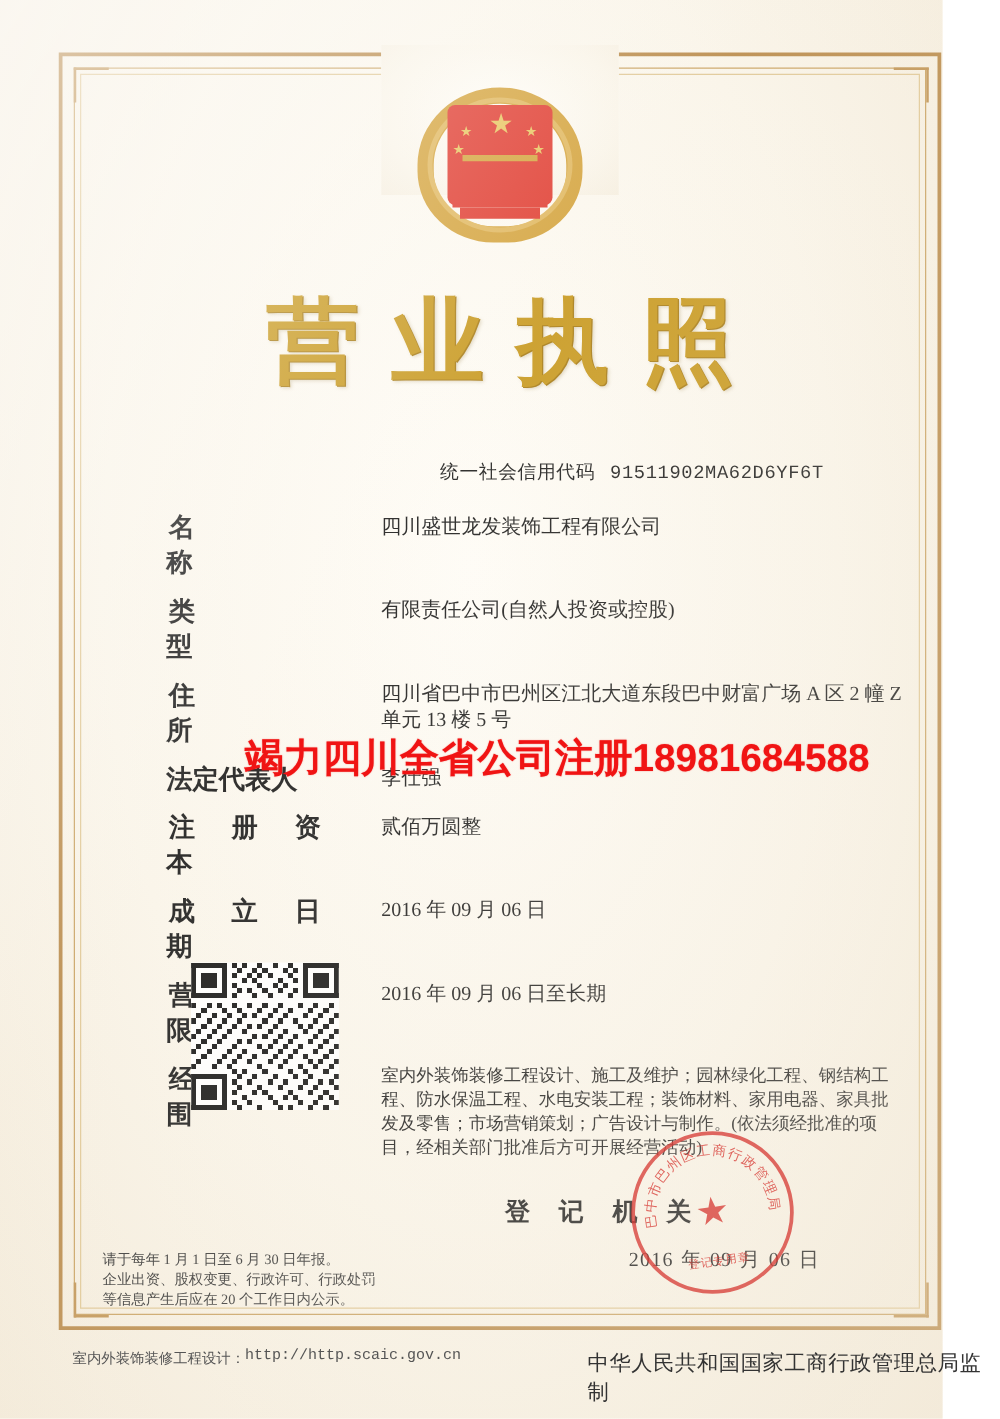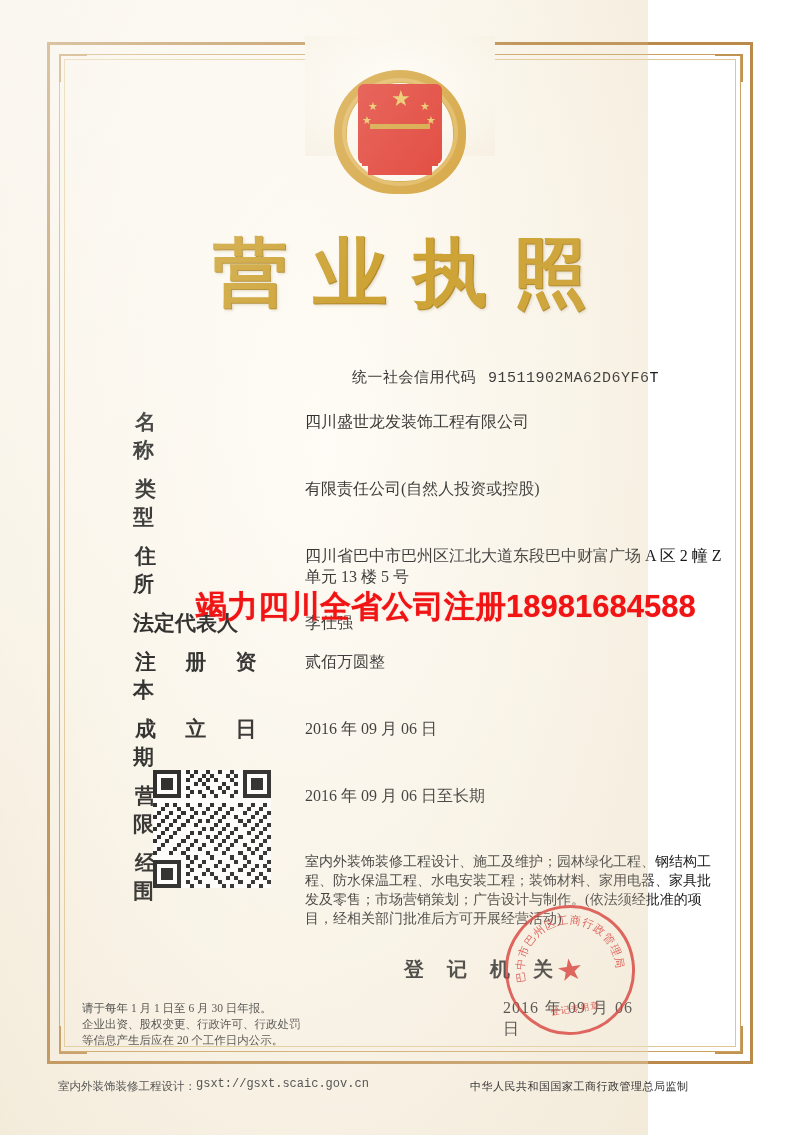--- a/index.html
+++ b/index.html
@@ -12,21 +12,21 @@
     height: 1135px;
     font-family: "Liberation Serif", "DejaVu Serif", serif;
     overflow: hidden;
     position: relative;
   }
 
   
   .page {
     position: absolute;
     left: 0; top: 0;
-    width: 648px; height: 1135px;
+    width: 754px; height: 1135px;
     background: #fdfaf4;
     background-image:
       radial-gradient(ellipse at 50% 40%, #fffdf8 0%, #faf5ea 55%, #f3ead9 100%);
   }
   .paper-tint {
     position: absolute;
     left: 0; top: 0; right: 0; bottom: 0;
     background: linear-gradient(125deg, rgba(255,255,255,0.55) 0%, rgba(250,245,233,0.1) 40%, rgba(243,235,219,0.35) 100%);
     pointer-events: none;
   }
@@ -303,21 +303,21 @@
   .footer-url {
     position: absolute;
     left: 196px; top: 1077px;
     font-size: 12px;
     font-family: "Liberation Mono", "DejaVu Sans Mono", monospace;
     color: #555555;
   }
   .footer-right {
     position: absolute;
     left: 470px; top: 1079px;
-    font-size: 11px;
+    font-size: 17px;
     color: #333333;
     letter-spacing: 0.5px;
   }
 </style>
 </head>
 <body>
 
 <div class="page">
 
   <div class="border-outer"></div>
@@ -635,14 +635,14 @@
   <div class="notice">
     <div>请于每年 1 月 1 日至 6 月 30 日年报。</div>
     <div>企业出资、股权变更、行政许可、行政处罚</div>
     <div>等信息产生后应在 20 个工作日内公示。</div>
   </div>
 
   <div class="paper-tint"></div>
 </div>
 
 <div class="footer-left">室内外装饰装修工程设计：</div>
-<div class="footer-url">gsxt://gsxt.scaic.gov.cn</div>
+<div class="footer-url">http://http.scaic.gov.cn</div>
 <div class="footer-right">中华人民共和国国家工商行政管理总局监制</div>
 
 </body></html>

